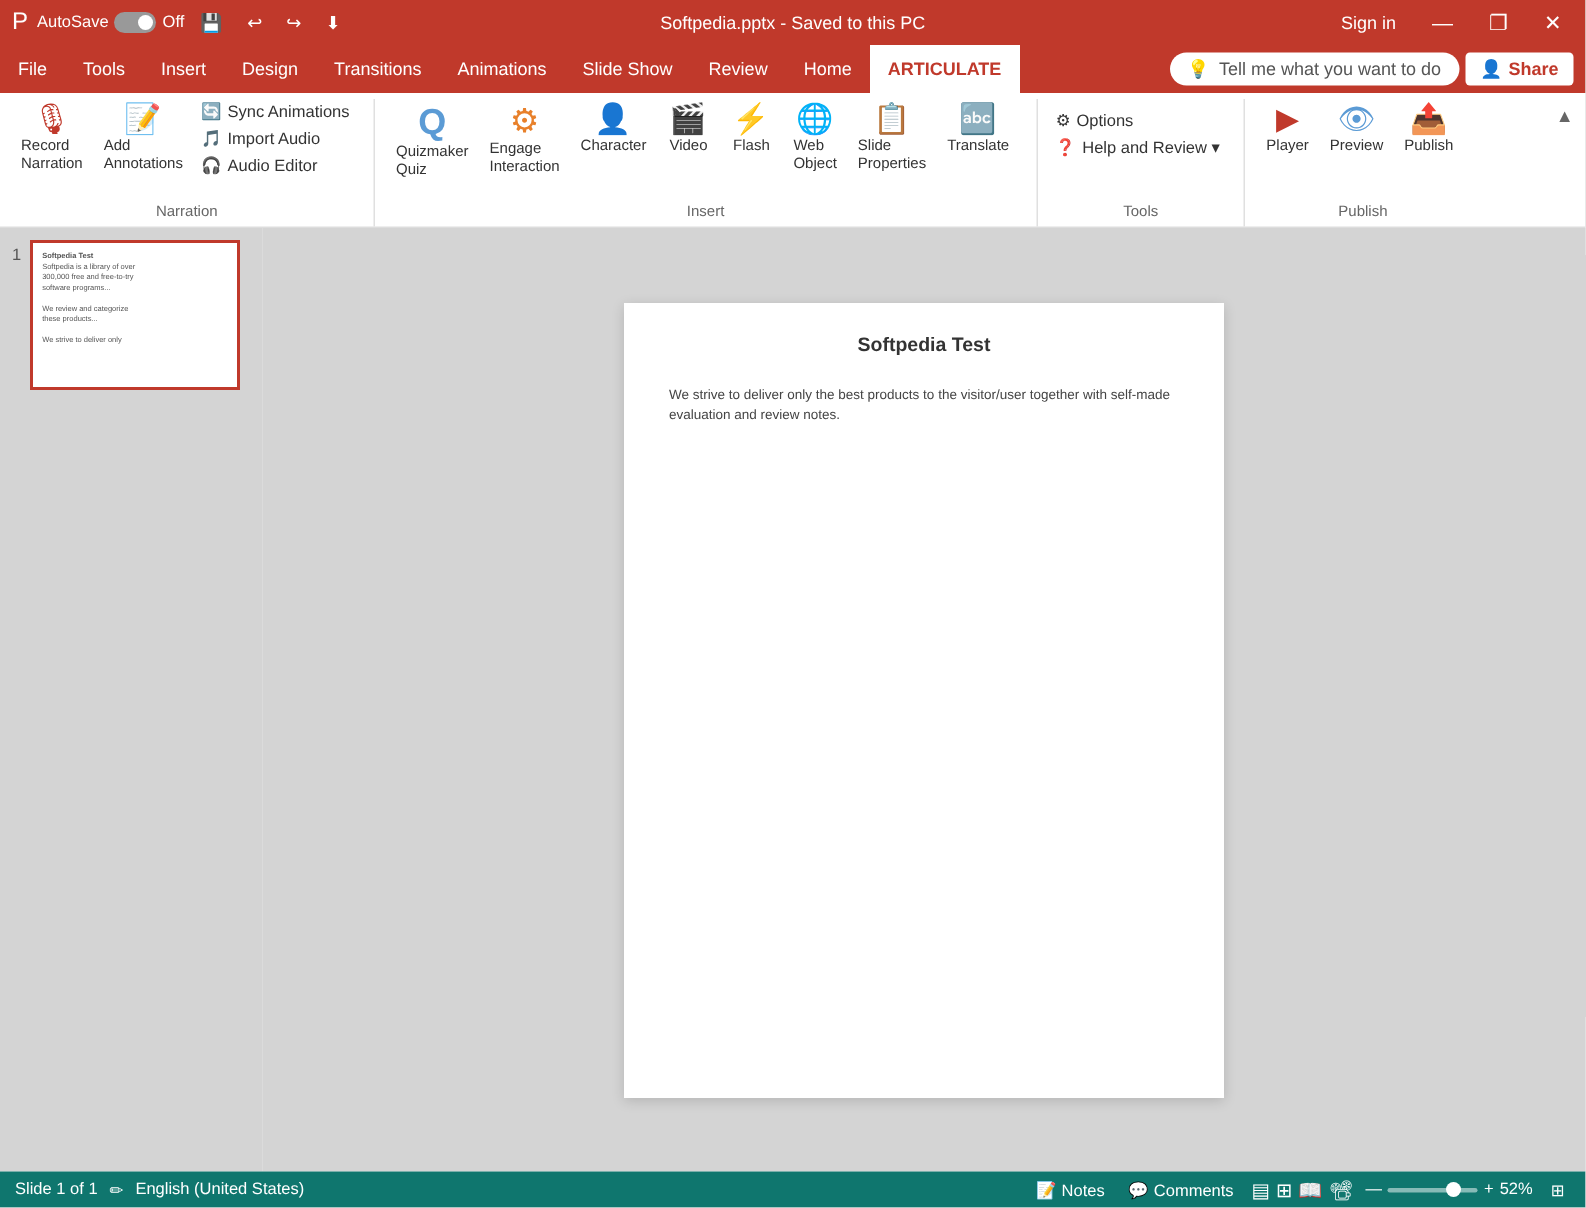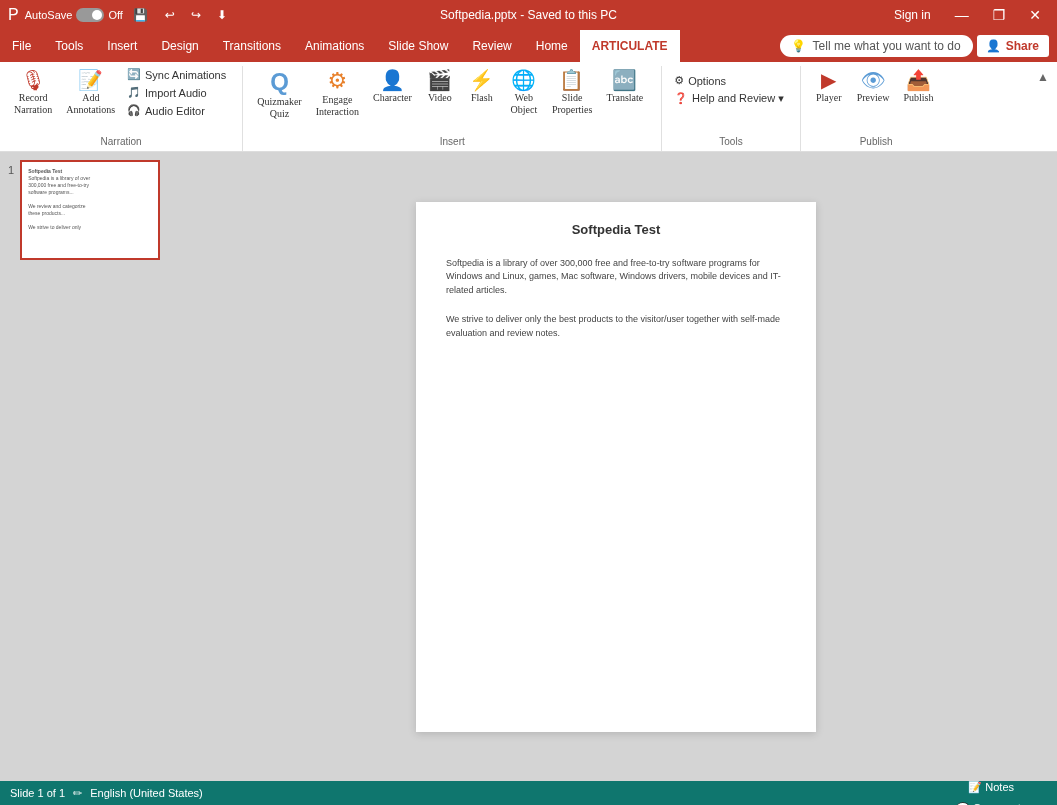--- a/index.html
+++ b/index.html
@@ -113,21 +113,21 @@
       cursor: pointer;
       border-radius: 3px;
       min-width: 40px;
       background: none;
       border: none;
       font-size: 11px;
       color: #333;
       gap: 2px;
     }
     .ribbon-btn-icon { font-size: 20px; line-height: 1; }
-    .ribbon-btn-label { font-size: 10px; text-align: center; line-height: 1.2; font-family: Liberation Serif, serif; }
+    .ribbon-btn-label { font-size: 10px; text-align: left; line-height: 1.2; }
     .ribbon-btn-tall { height: 60px; }
     .ribbon-small-btns { display: flex; flex-direction: column; gap: 1px; }
     .ribbon-small-btn {
       display: flex; align-items: center; gap: 4px;
       padding: 2px 4px; cursor: pointer; border-radius: 2px;
       font-size: 11px; color: #333; background: none; border: none; white-space: nowrap;
     }
     .ribbon-collapse { margin-left: auto; padding: 4px 8px; cursor: pointer; color: #666; font-size: 12px; }
 
     
@@ -207,21 +207,21 @@
       background: #0f766e;
       height: 24px;
       display: flex;
       padding: 0 10px;
       color: white;
       font-size: 11px;
       flex-shrink: 0;
       justify-content: space-between;
     }
     .status-left { display: flex; align-items: center; gap: 8px; }
-    .status-right { display: flex; align-items: center; gap: 8px; flex-direction: column; }
+    .status-right { display: flex; align-items: center; gap: 8px; }
     .status-btn { background: none; border: none; color: white; cursor: pointer; font-size: 11px; padding: 0 4px; }
     .status-zoom { display: flex; align-items: center; gap: 4px; }
     .zoom-slider { width: 60px; height: 3px; background: rgba(255,255,255,0.5); border-radius: 2px; position: relative; }
     .zoom-thumb { width: 10px; height: 10px; background: white; border-radius: 50%; position: absolute; top: -3.5px; left: 65%; }
     .view-icons { display: flex; gap: 4px; }
     .view-icon { color: white; font-size: 13px; cursor: pointer; }
   </style>
 </head>
 <body>
 
@@ -414,21 +414,20 @@
             We strive to deliver only
           </div>
         </div>
       </div>
     </div>
   </div>
 
   <div class="canvas-area">
     <div class="slide-canvas">
       <div class="slide-title">Softpedia Test</div>
-      <div class="slide-paragraph">Softpedia is a library of over 300,000 free and free-to-try software programs for Windows and Linux, games, Mac software, Windows drivers, mobile devices and IT-related articles.</div>
       <div class="slide-paragraph">We strive to deliver only the best products to the visitor/user together with self-made evaluation and review notes.</div>
     </div>
   </div>
 
 </div>
 
 <div class="status-bar">
   <div class="status-left">
     <span>Slide 1 of 1</span>
     <span style="font-size:11px;">✏</span>

